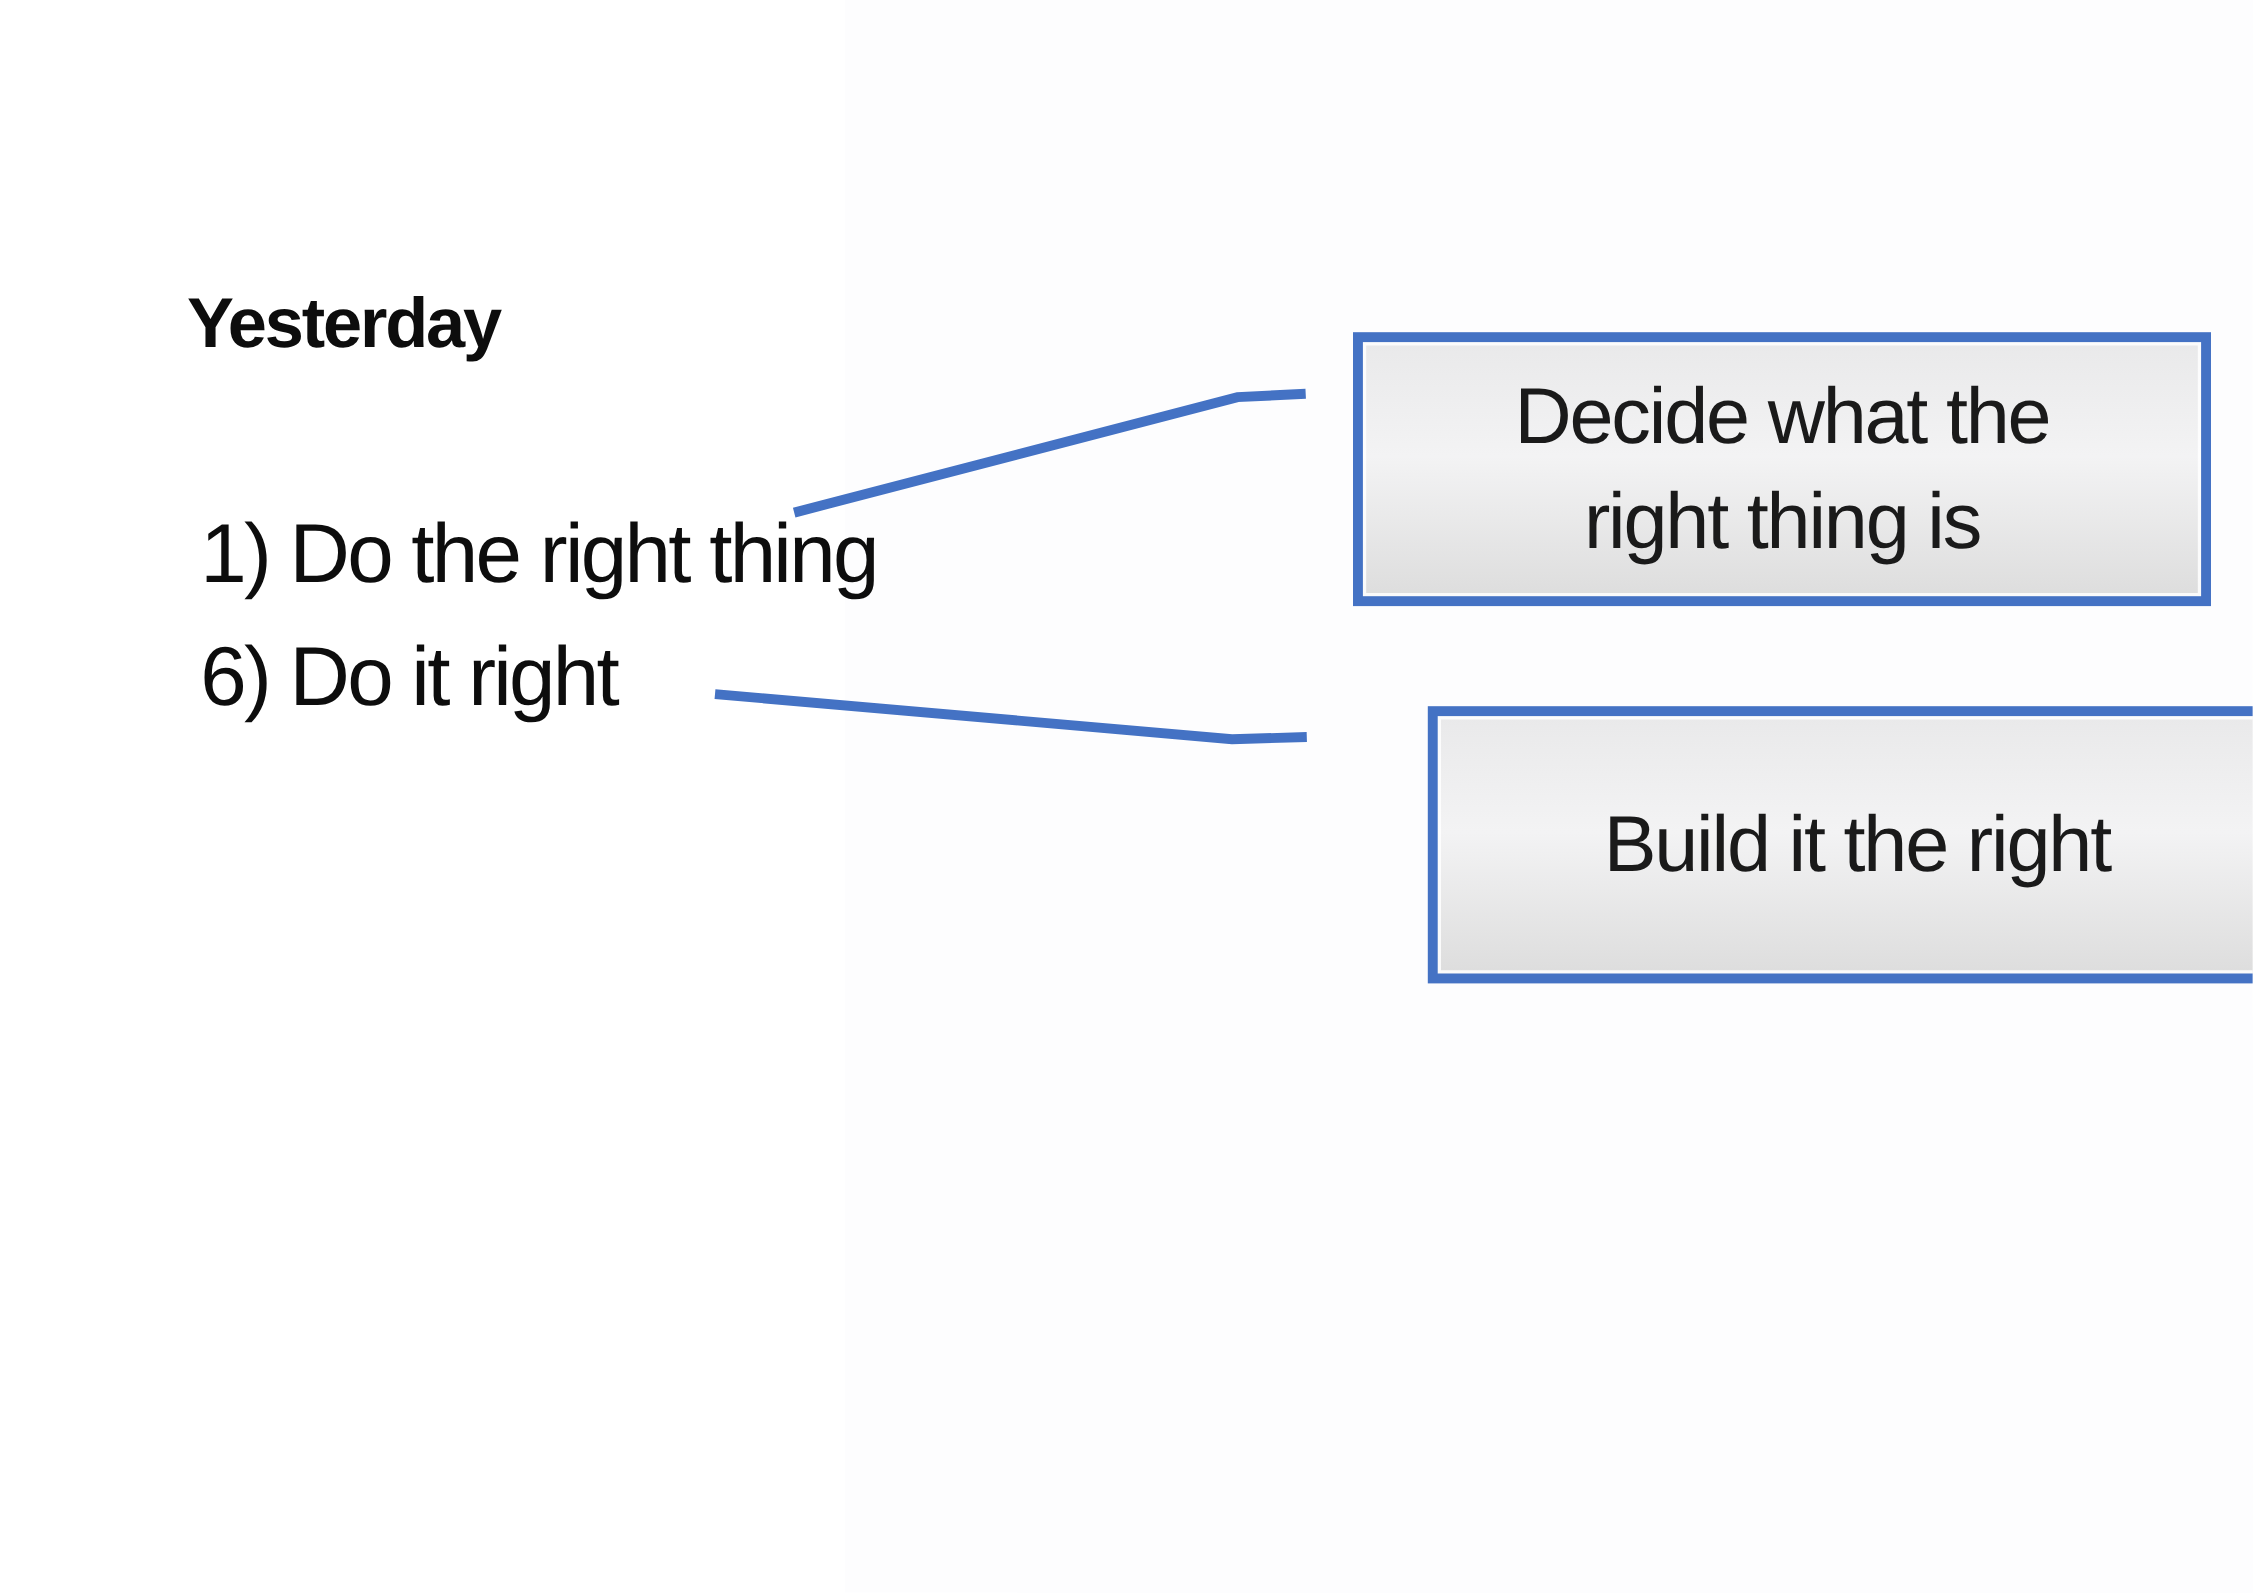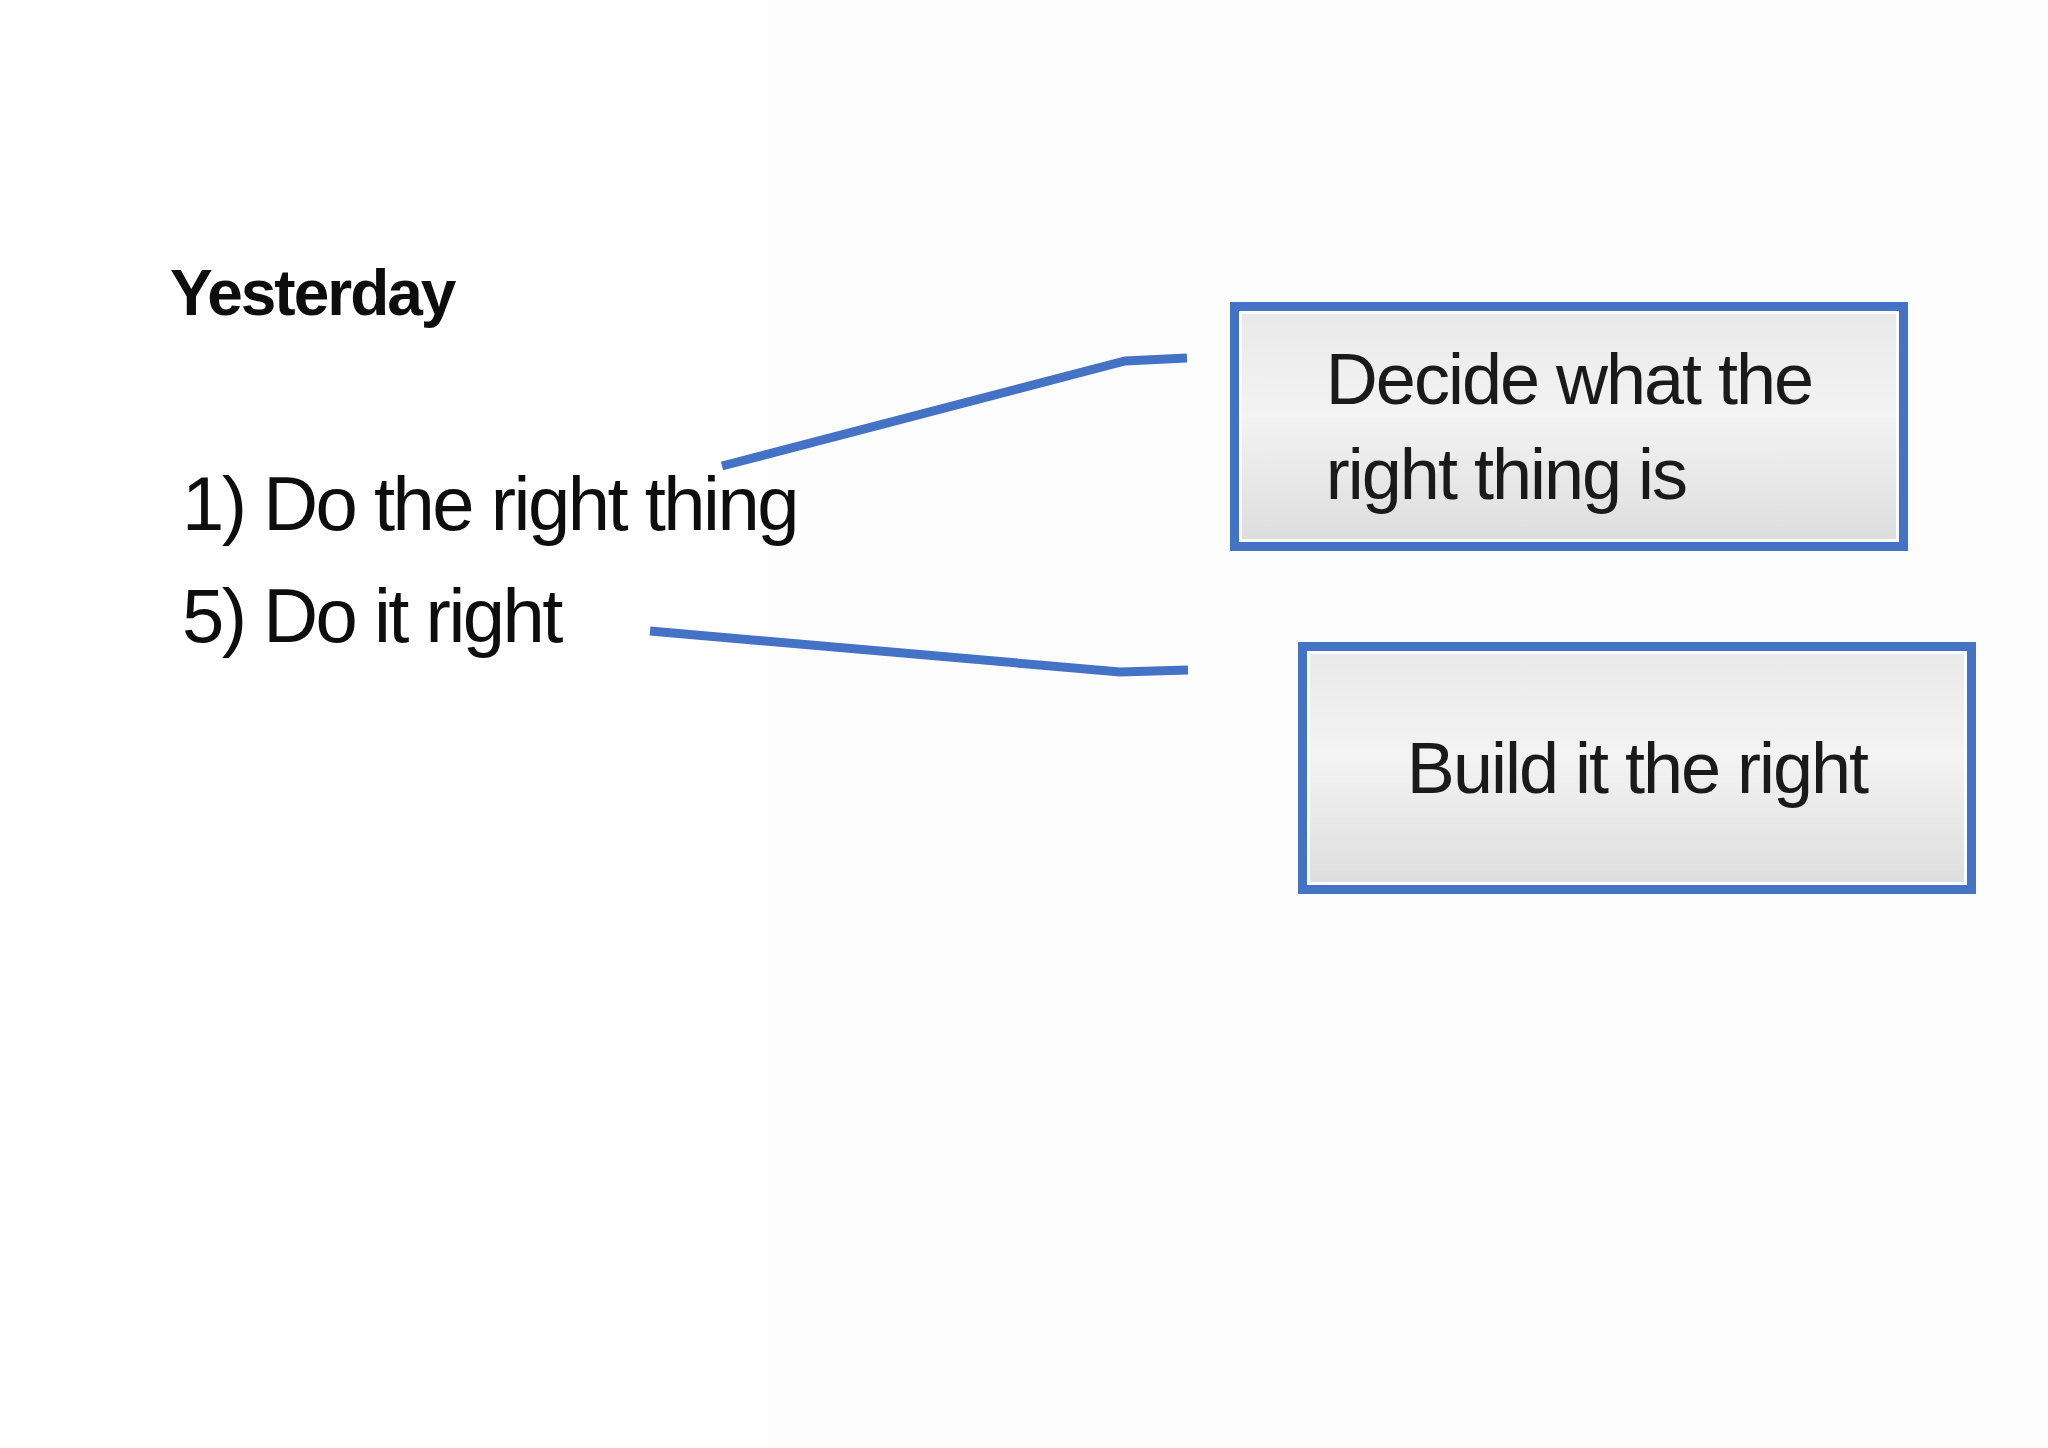--- a/index.html
+++ b/index.html
@@ -25,44 +25,45 @@
     font-size:76px;font-weight:400;letter-spacing:-2.5px;
     line-height:112px;color:#0d0d0d;white-space:nowrap;
   }
   .connectors{position:absolute;left:0;top:0;width:2048px;height:1448px;}
   .connectors polyline{
     fill:none;stroke:#4472C4;stroke-width:9px;
     stroke-linecap:butt;stroke-linejoin:miter;
   }
   .callout{
     position:absolute;box-sizing:border-box;
-    width:678px;
+    width:780px;
     border:9px solid #4472C4;
     background:linear-gradient(180deg,#e9e9ea 0%,#f3f3f4 45%,#dddddd 100%);
     box-shadow:inset 0 0 0 3px rgba(255,255,255,0.85);
     display:flex;align-items:center;justify-content:center;
+    text-align:center;
     font-size:72px;letter-spacing:-2px;line-height:95px;
     color:#1a1a1a;
   }
   .callout.box1{left:1230px;top:302px;height:249px;}
   .callout.box2{left:1298px;top:621px;height:252px;margin-top:21px;}
   .callout .ln{display:block;}
 </style>
 </head>
 <body>
 
 <div class="slide">
 
   <div class="right-pane"></div>
 
   <div class="title">Yesterday</div>
 
   <div class="list">
     <div>1) Do the right thing</div>
-    <div>5) Do it right</div>
+    <div>6) Do it right</div>
   </div>
 
   <svg class="connectors" viewBox="0 0 2048 1448" xmlns="http://www.w3.org/2000/svg" aria-hidden="true">
     <polyline points="722,466 1125,361 1187,358"></polyline>
     <polyline points="650,631 1120,672 1188,670"></polyline>
   </svg>
 
   <div class="callout box1">
     <div>
       <span class="ln">Decide what the</span>

